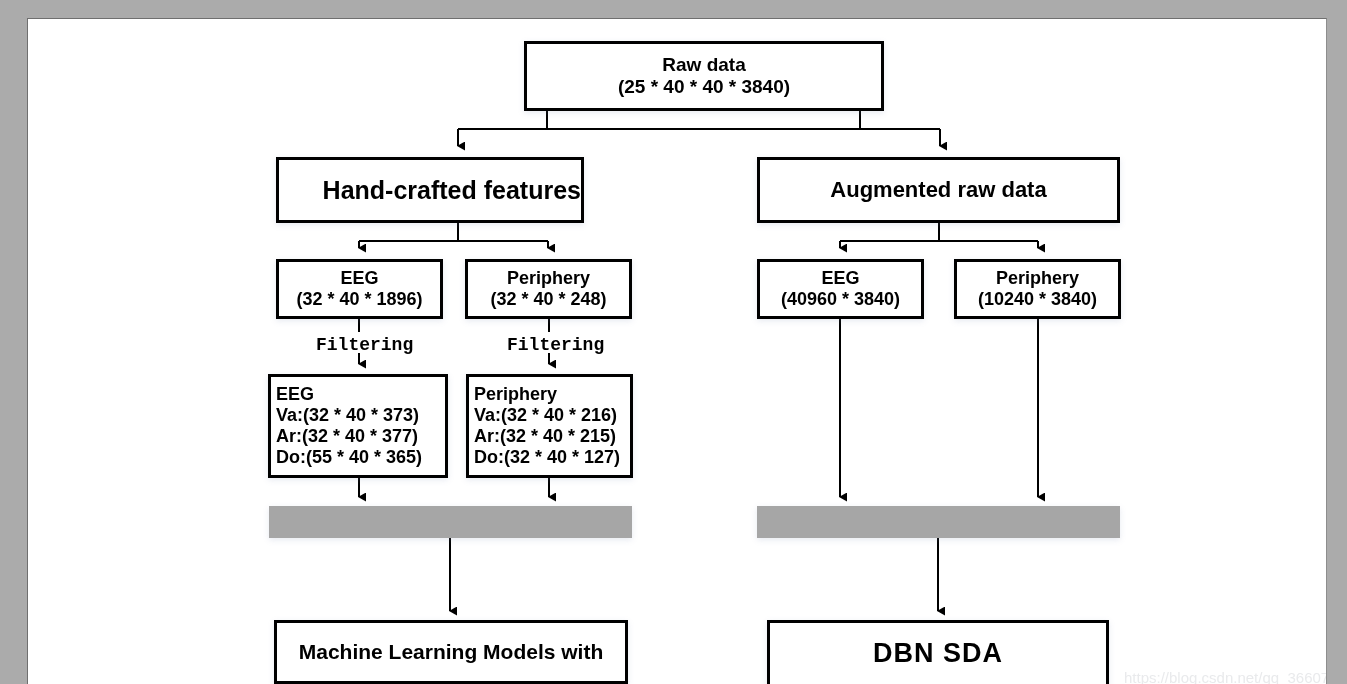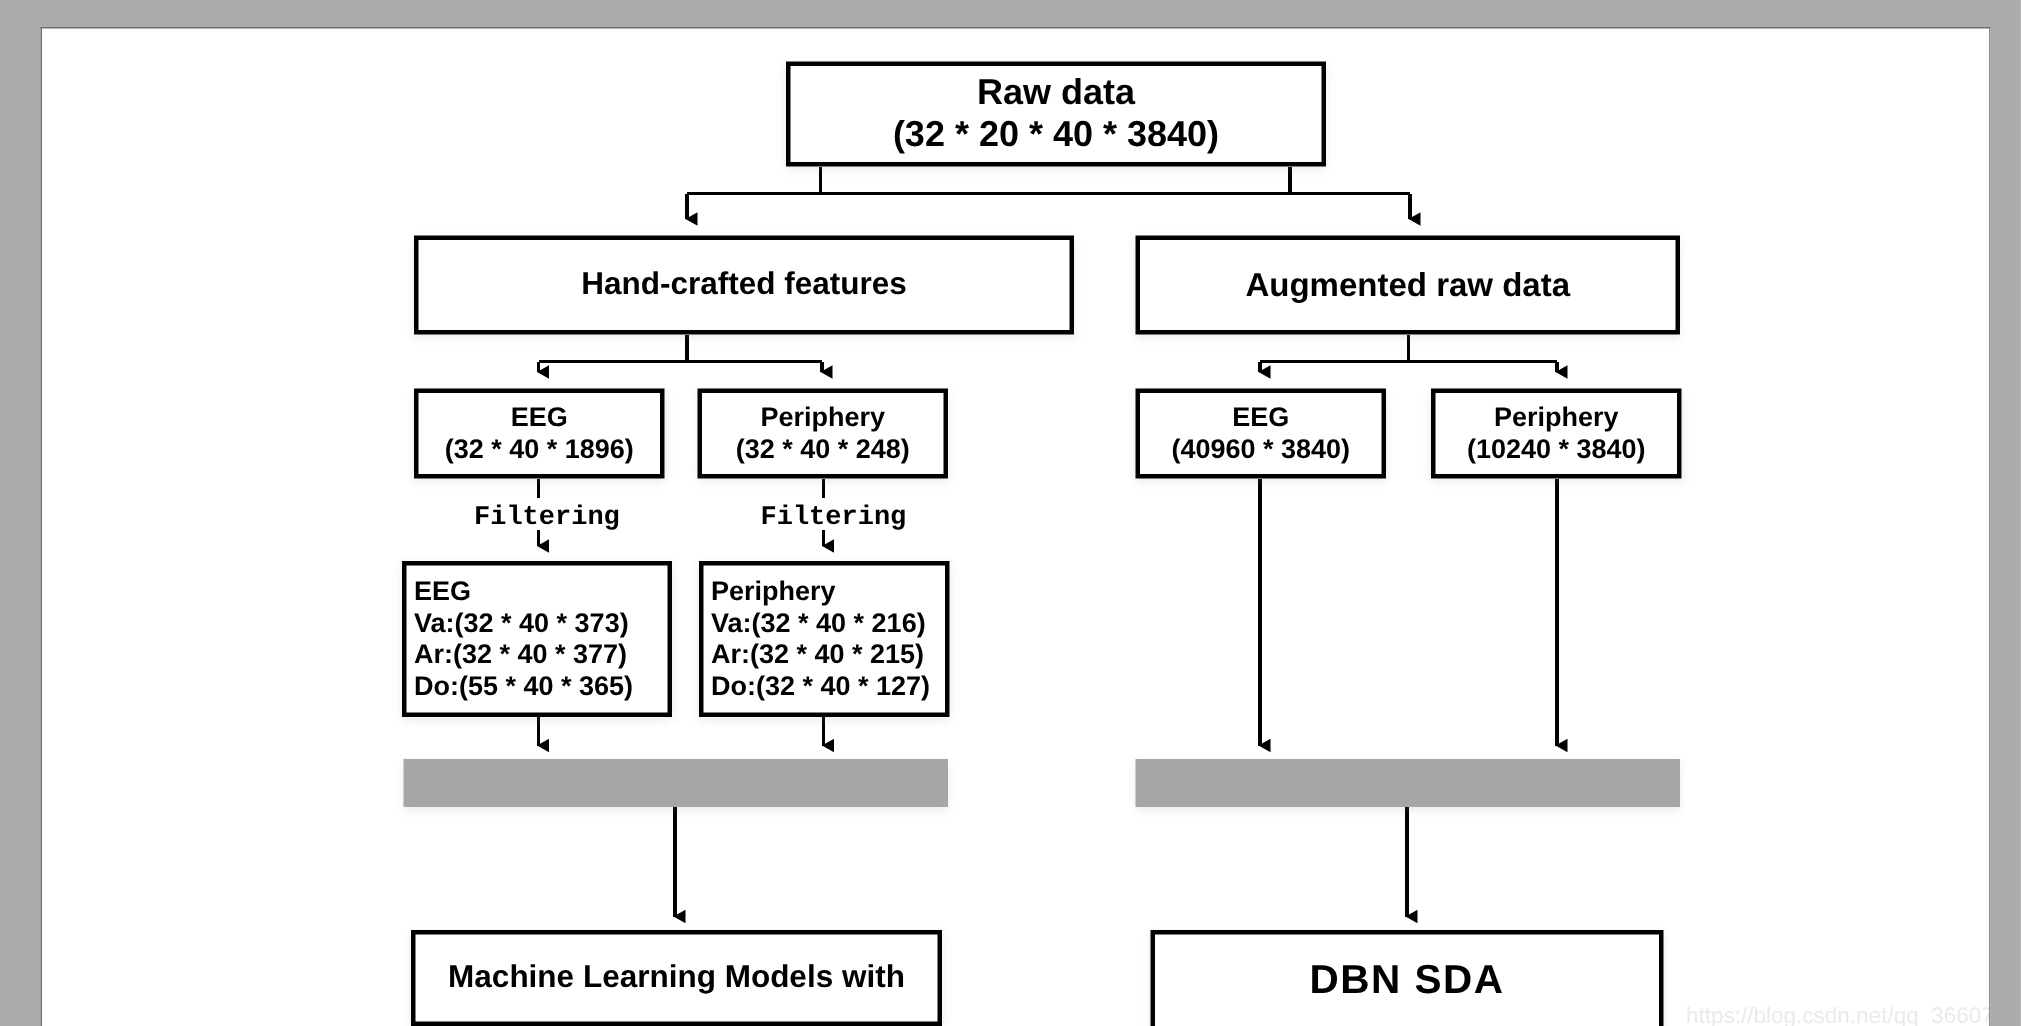--- a/index.html
+++ b/index.html
@@ -66,22 +66,22 @@
   }
   .box .ln { display: block; white-space: nowrap; }
 
   .box-left-align {
     align-items: flex-start;
     text-align: left;
     padding-left: 5px;
   }
 
   
-  #box-raw        { left: 496px; top: 22px;  width: 360px; height: 70px;  font-size: 24px; }
-  #box-hand       { left: 248px; top: 138px; width: 440px; height: 66px;  font-size: 21px; }
+  #box-raw        { left: 496px; top: 22px;  width: 360px; height: 70px;  font-size: 19px; }
+  #box-hand       { left: 248px; top: 138px; width: 308px; height: 66px;  font-size: 25px; align-items: flex-end; }
   #box-aug        { left: 729px; top: 138px; width: 363px; height: 66px;  font-size: 22px; }
 
   #box-eeg-hc     { left: 248px; top: 240px; width: 167px; height: 60px;  font-size: 18px; }
   #box-per-hc     { left: 437px; top: 240px; width: 167px; height: 60px;  font-size: 18px; }
   #box-eeg-aug    { left: 729px; top: 240px; width: 167px; height: 60px;  font-size: 18px; }
   #box-per-aug    { left: 926px; top: 240px; width: 167px; height: 60px;  font-size: 18px; }
 
   #box-eeg-filt   { left: 240px; top: 355px; width: 180px; height: 104px; font-size: 18px; }
   #box-per-filt   { left: 438px; top: 355px; width: 167px; height: 104px; font-size: 18px; }
 
@@ -164,21 +164,21 @@
         <path d="M 812,300 L 812,478" marker-end="url(#arrowhead)"></path>
         <path d="M 1010,300 L 1010,478" marker-end="url(#arrowhead)"></path>
 
         <path d="M 422,519 L 422,592" marker-end="url(#arrowhead)"></path>
         <path d="M 910,519 L 910,592" marker-end="url(#arrowhead)"></path>
       </g>
     </svg>
 
     <div class="box" id="box-raw">
       <span class="ln">Raw data</span>
-      <span class="ln">(32 * 20 * 40 * 3840)</span>
+      <span class="ln">(25 * 40 * 40 * 3840)</span>
     </div>
 
     <div class="box" id="box-hand">
       <span class="ln">Hand-crafted features</span>
     </div>
 
     <div class="box" id="box-aug">
       <span class="ln">Augmented raw data</span>
     </div>
 

